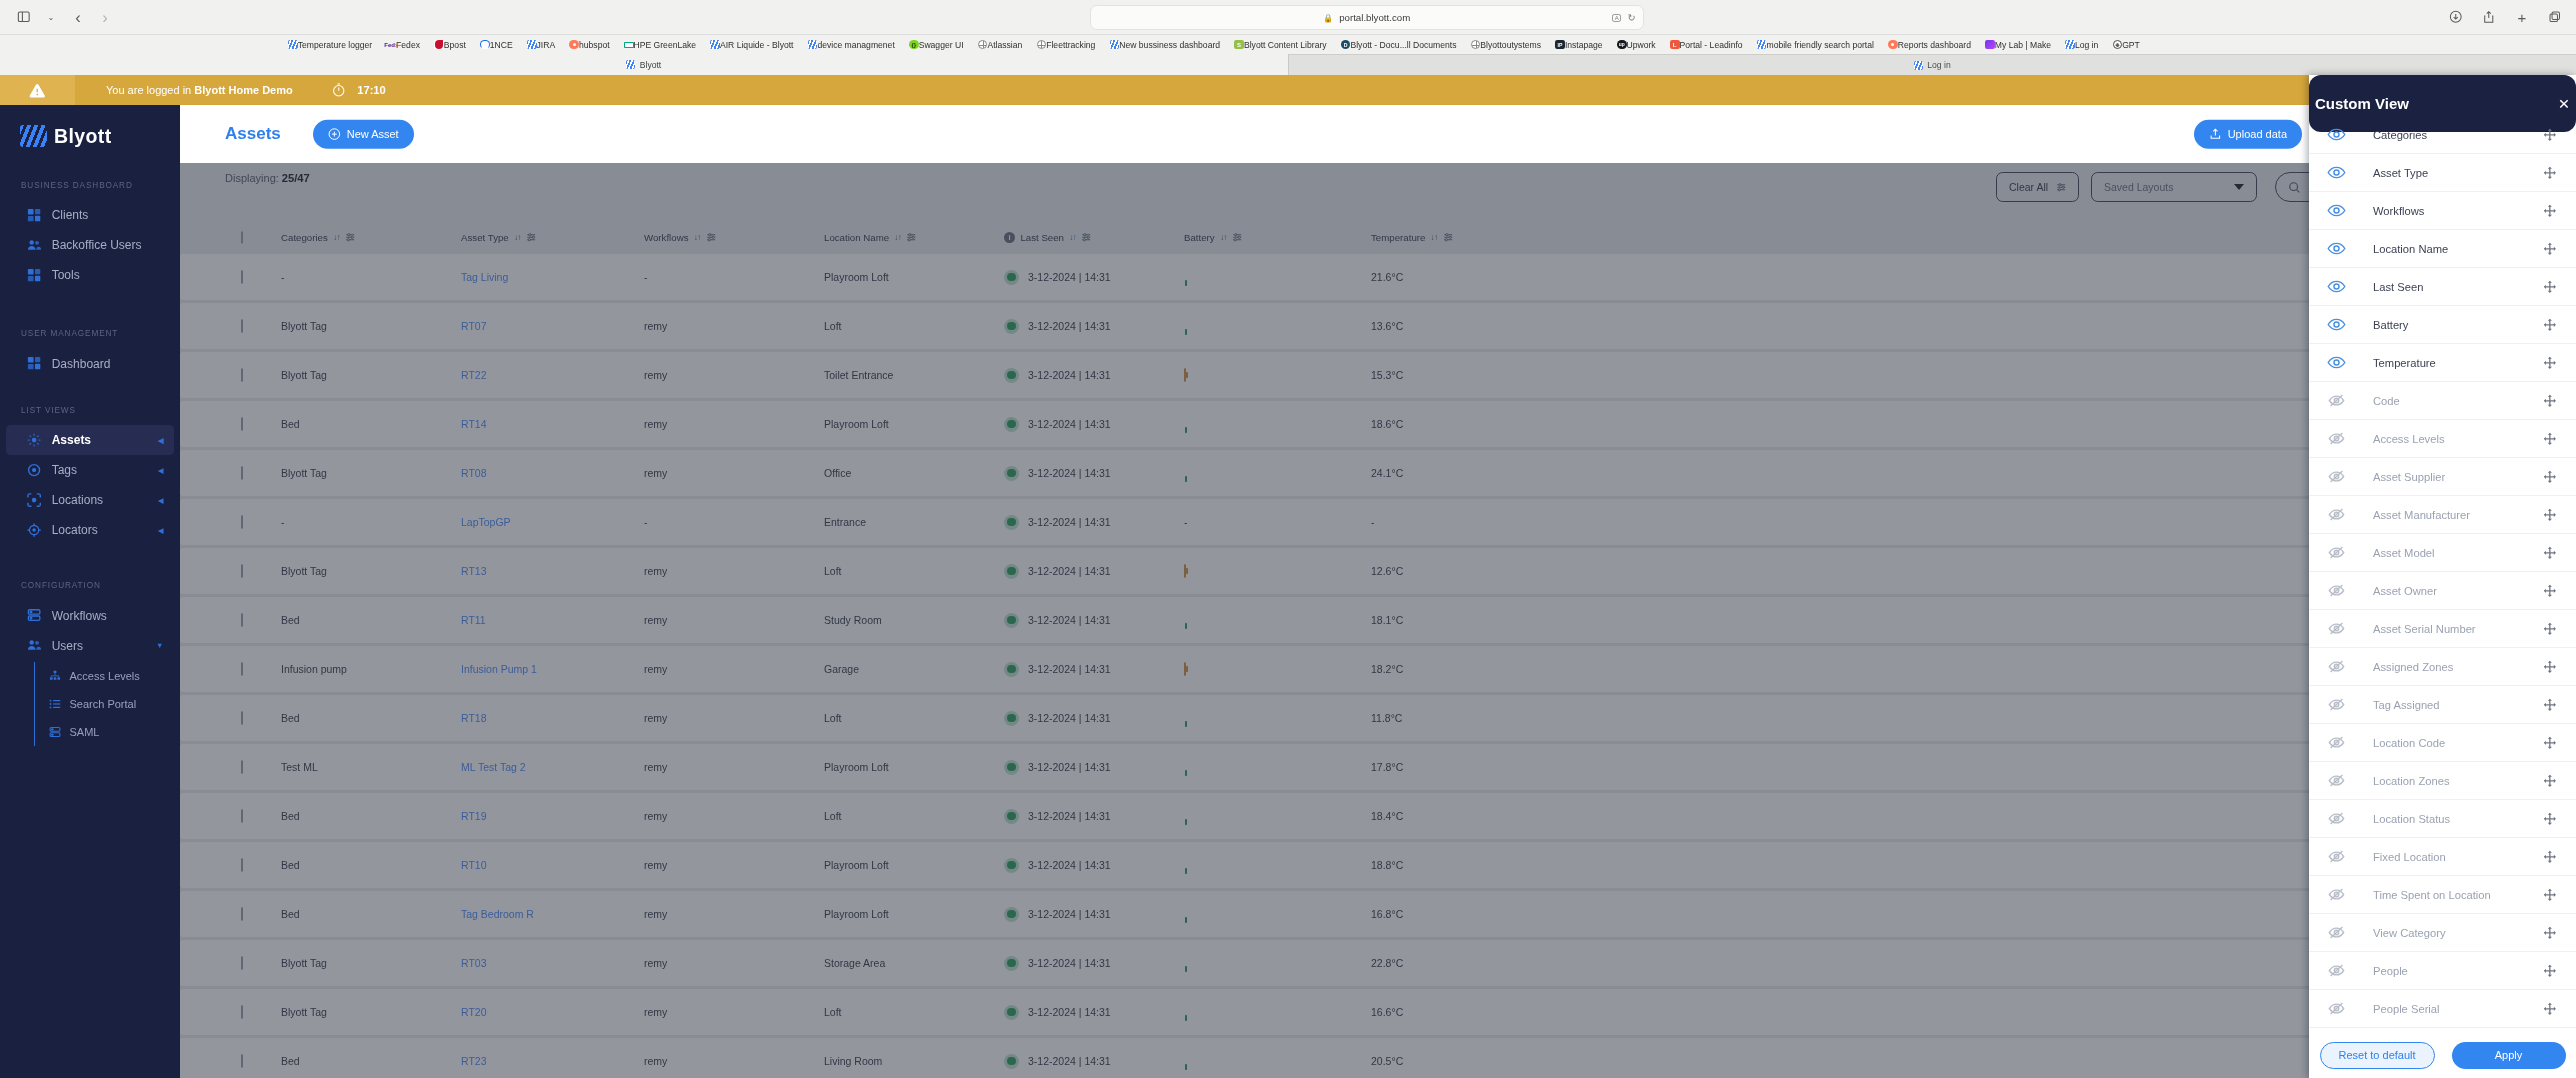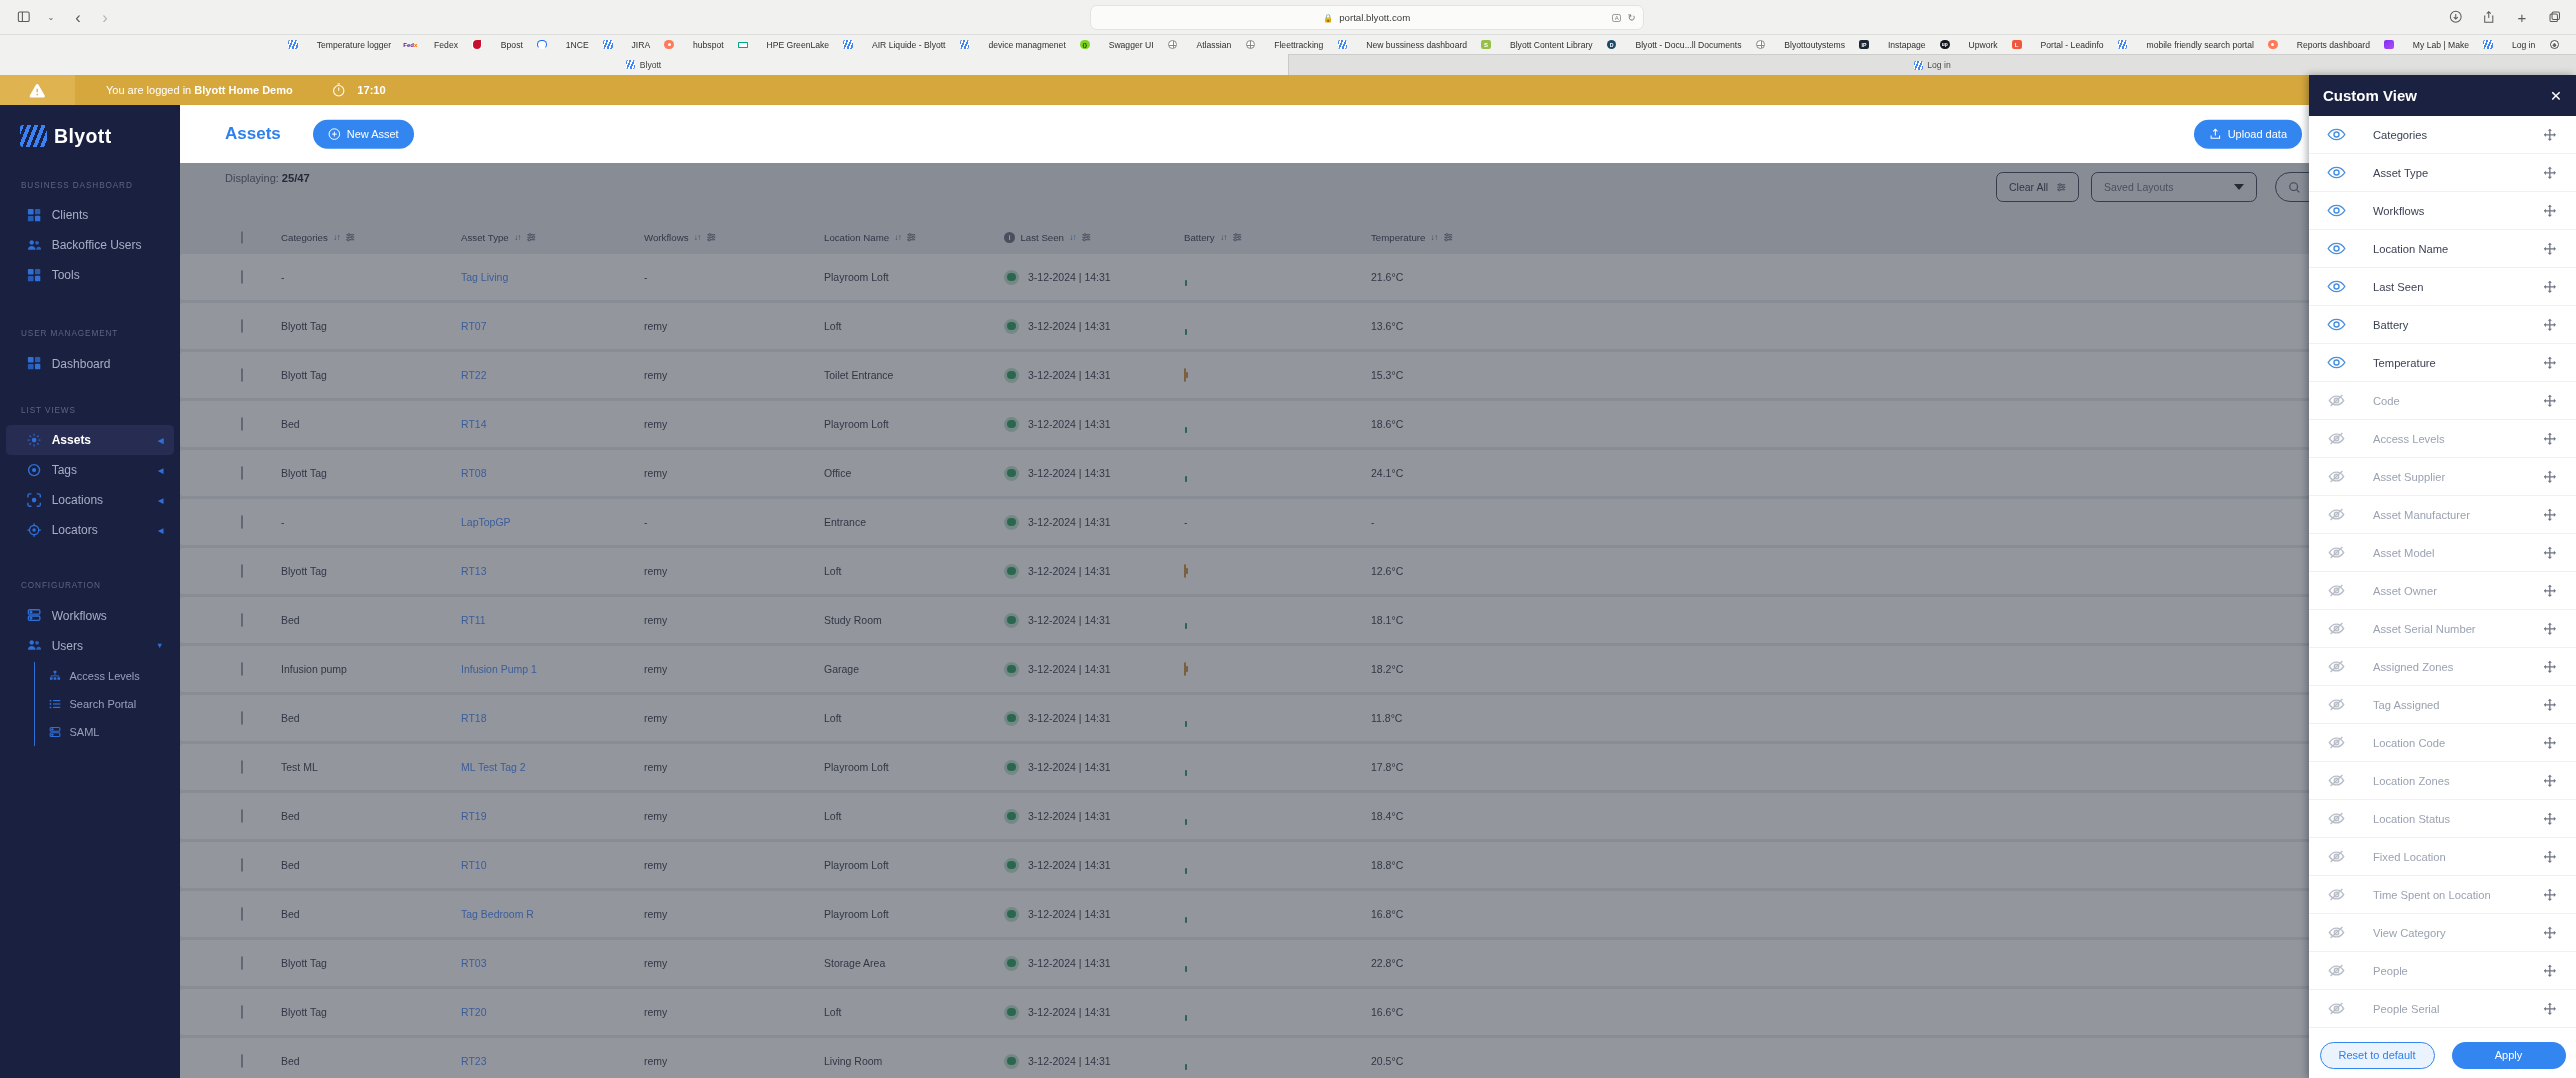--- a/index.html
+++ b/index.html
@@ -12,21 +12,21 @@
   .toolbar { position:relative; height:35px; border-bottom:0.7px solid #dddddb; display:flex; align-items:center; }
   .tb-left { display:flex; align-items:center; gap:12px; padding-left:16.5px; color:#5a5a5a; }
   .tb-ic { width:15px; height:15px; display:flex; align-items:center; justify-content:center; font-size:12.7px; color:#5a5a5a; }
   .tb-ic svg { width:13.5px; height:13.5px; }
   .tb-ic.dis { color:#b5b5b3; }
   .addr { position:absolute; left:1090px; top:5.2px; width:554px; height:25px; background:#fbfbfa; border:0.7px solid #e2e2e0; border-radius:6.7px; display:flex; align-items:center; justify-content:center; gap:5.2px; font-size:9.7px; color:#3c3c3c; }
   .addr .lock { color:#8b8b89; font-size:8.2px; }
   .addr-right { position:absolute; right:7.5px; top:0; height:100%; display:flex; align-items:center; gap:6px; color:#7c7c7a; font-size:9.7px; }
   .tb-right { position:absolute; right:13.5px; display:flex; align-items:center; gap:18px; color:#565654; }
   .bookmarks { height:19px; display:flex; align-items:center; gap:14.2px; padding-left:288px; background:#f1f1ef; white-space:nowrap; overflow:hidden; }
-  .bm { display:flex; align-items:center; gap:19px; font-size:8.6px; color:#303030; flex:none; }
+  .bm { display:flex; align-items:center; gap:0; font-size:8.6px; color:#303030; flex:none; }
   .fav { width:9.7px; height:9.7px; flex:none; display:flex; align-items:center; justify-content:center; font-weight:bold; position:relative; }
   .fv-blyott { background:repeating-linear-gradient(112deg,#4186f0 0 1.8px,#fff 1.8px 3.3px); border-radius:1.9px; }
   .fv-fedex { color:#4d148c; font-size:6px; } .fv-fedex i { font-style:normal; } .fv-fedex em { font-style:normal; color:#ff6600; }
   .fv-bpost { background:#fff; border-radius:1.5px; overflow:hidden; } .fv-bpost::after{content:''; position:absolute; inset:0.7px; background:#c8102e; border-radius:50% 0 50% 50%;}
   .fv-1nce { background:#fff; border:1.9px solid #1a6af0; border-radius:50%; border-bottom-color:transparent; }
   .fv-hubspot { background:#ff7a59; border-radius:50%; } .fv-hubspot::after{content:''; position:absolute; width:3px;height:3px;border-radius:50%;background:#fff;}
   .fv-hpe { height:6px !important; border:1.9px solid #01a982; background:#fff; border-radius:0.7px; }
   .fv-swagger { background:#7ed321; border-radius:50%; color:#173d00; font-size:6px; }
   .fv-globe { background:#fff; border:1px solid #888; border-radius:50%; } .fv-globe::after{content:''; position:absolute; left:0; right:0; top:50%; height:0.7px; background:#888;} .fv-globe::before{content:''; position:absolute; top:0; bottom:0; left:50%; width:0.7px; background:#888;}
   .fv-shopify { background:#95bf47; border-radius:2.2px; color:#fff; font-size:6px; }
@@ -101,21 +101,21 @@
   .dot::after { content:''; width:8.2px; height:8.2px; border-radius:50%; background:#2f9e63; }
   .batt { width:25.5px; height:12px; border-radius:2.2px; position:relative; }
   .batt::after { content:''; position:absolute; right:-3px; top:3px; width:1.9px; height:6px; border-radius:0.7px; }
   .batt.green { background:#2a9d68; } .batt.green::after { background:#2a9d68; }
   .batt.low, .batt.half { border:1.1px solid #cc9340; background:#fff; } .batt.low::after, .batt.half::after { background:#cc9340; }
   .batt.low i, .batt.half i { position:absolute; left:1.1px; top:1.1px; bottom:1.1px; background:#cc9340; border-radius:1.1px; }
   .batt.low i { width:28%; } .batt.half i { width:55%; }
 
   
   .panel { position:absolute; top:75px; right:0; width:267px; bottom:0; background:#fff; z-index:100; box-shadow:-2.2px 0 7.5px rgba(10,15,30,.35); }
-  .panel-header { height:41px; background:#1b2140; color:#fff; display:flex; align-items:center; padding:0 14px; font-size:15px; font-weight:700; }
+  .panel-header { height:57px; background:#1b2140; color:#fff; display:flex; align-items:center; padding:0 6px; font-size:15px; font-weight:700;border-radius:12px; }
   .p-close { margin-left:auto; font-size:14.2px; font-weight:400; color:#fff; }
   .panel-body { position:absolute; top:41px; left:0; right:0; bottom:46px; overflow:hidden; }
   .p-item { height:38px; display:flex; align-items:center; padding:0 18px; border-bottom:0.7px solid #f0f0f3; }
   .p-eye { width:19px; height:19px; flex:none; }
   .p-eye svg { width:100%; height:100%; }
   .p-item .lbl { margin-left:27px; font-size:11.2px; color:#3c4254; }
   .p-item.hidden .lbl { color:#9aa2b1; }
   .p-eye.on { color:#4a90e2; } .p-eye.off { color:#b9bec9; }
   .p-move { margin-left:auto; width:15.7px; height:15.7px; color:#6f7482; }
   .p-move svg { width:100%; height:100%; }

